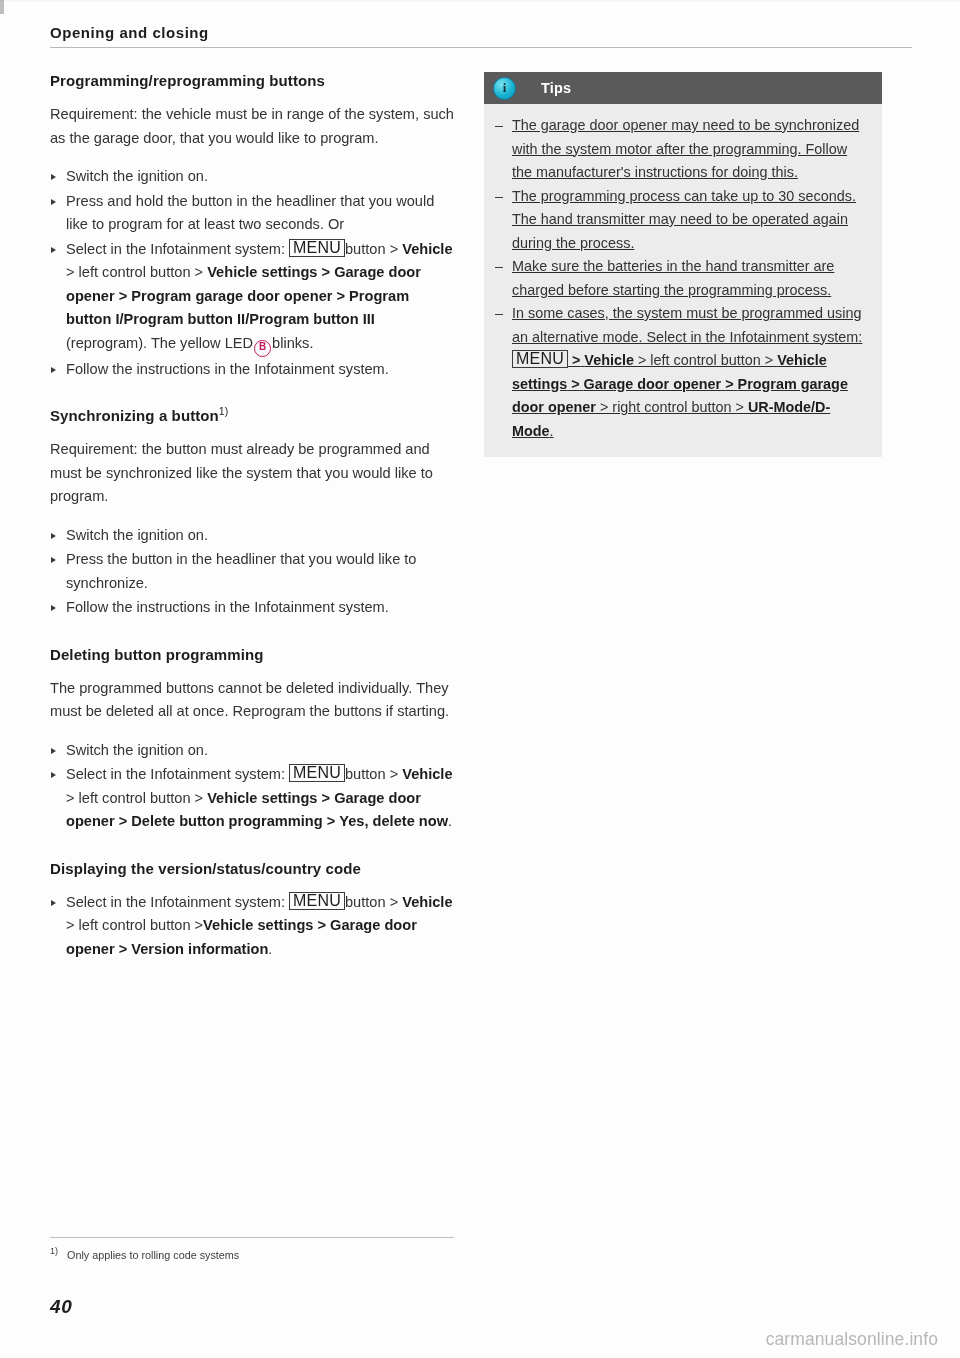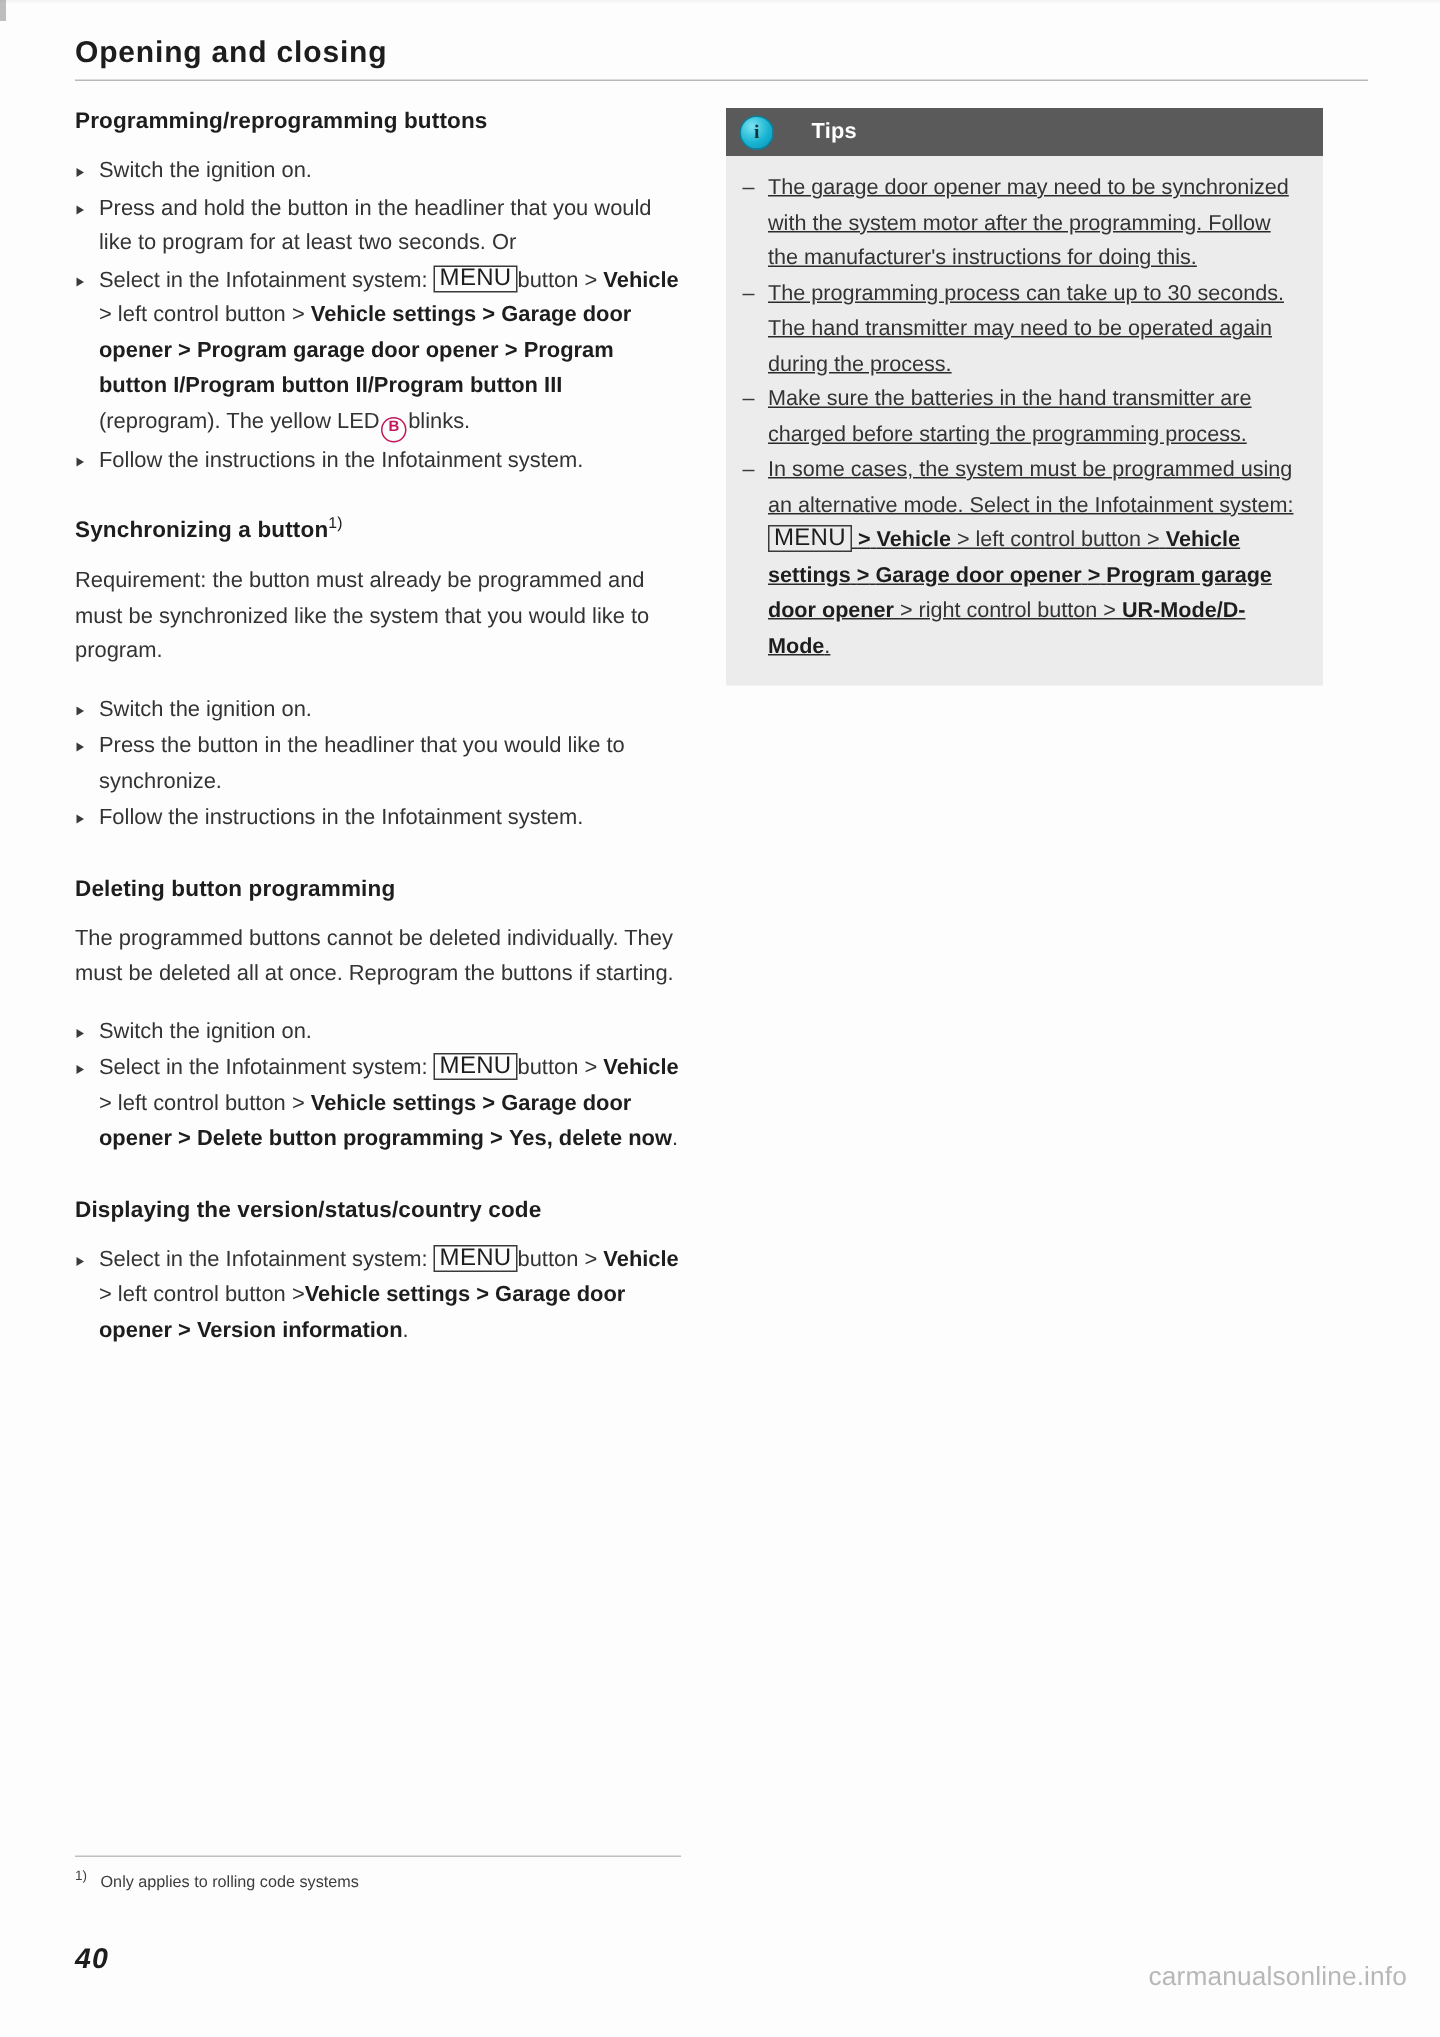--- a/index.html
+++ b/index.html
@@ -38,21 +38,21 @@
   }
 
   
   .runhead {
     position: absolute;
     left: 50px;
     top: 24px;
     width: 862px;
   }
   .runhead-title {
-    font-size: 20px;
+    font-size: 15px;
     font-weight: bold;
     letter-spacing: .55px;
     color: #1d1d1d;
   }
   .runhead-rule {
     margin-top: 6px;
     height: 1px;
     background: #b9b9b9;
   }
 
@@ -237,21 +237,21 @@
     top: 1296px;
     font-size: 19px;
     font-weight: bold;
     letter-spacing: .8px;
     color: #1d1d1d;
     font-style: italic;
   }
   .watermark {
     position: absolute;
     right: 22px;
-    bottom: 30px;
+    bottom: 8px;
     font-size: 17.5px;
     color: #b7b7b7;
     letter-spacing: .1px;
     font-family: "Liberation Sans", sans-serif;
   }
 </style>
 </head>
 <body>
 
 <div class="page">
@@ -262,20 +262,21 @@
   <div class="runhead">
     <div class="runhead-title">Opening and closing</div>
     <div class="runhead-rule"></div>
   </div>
 
   <div class="columns">
 
     <div class="col-left">
 
       <h2 class="sec">Programming/reprogramming buttons</h2>
+      <p class="body">Requirement: the vehicle must be in range of the system, such as the garage door, that you would like to program.</p>
 
       <ul class="steps">
         <li><span>Switch the ignition on.</span></li>
         <li><span>Press and hold the button in the headliner that you would like to program for at least two seconds. Or</span></li>
         <li><span>Select in the Infotainment system:</span>
           <span class="menukey">MENU</span><span>button &gt;</span>
           <b>Vehicle</b>
           <span>&gt; left control button &gt;</span>
           <b>Vehicle settings</b>
           <b>&gt;</b>

